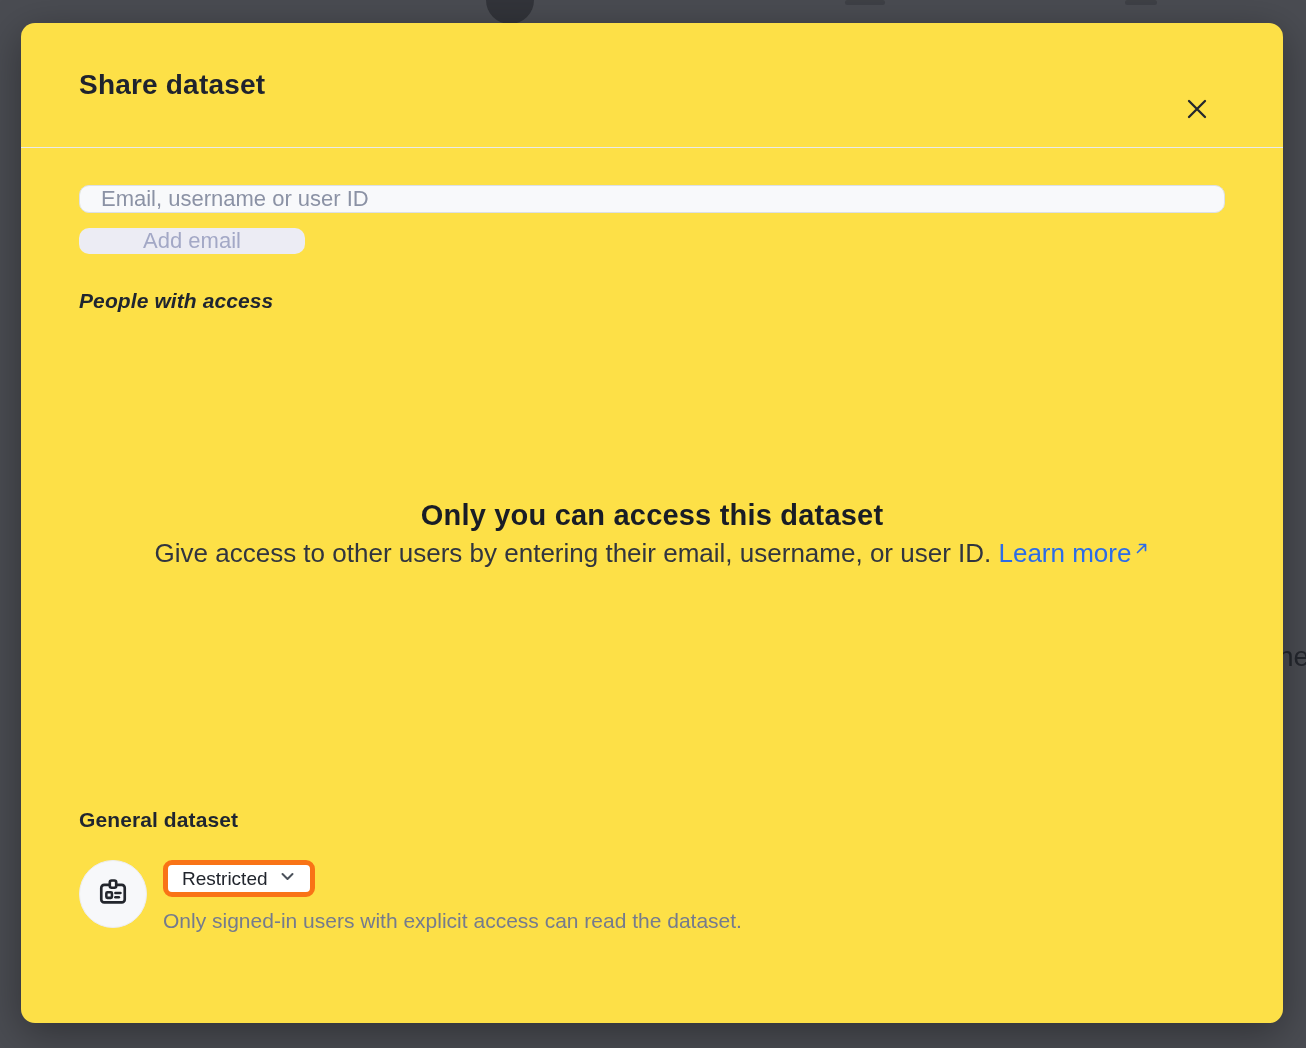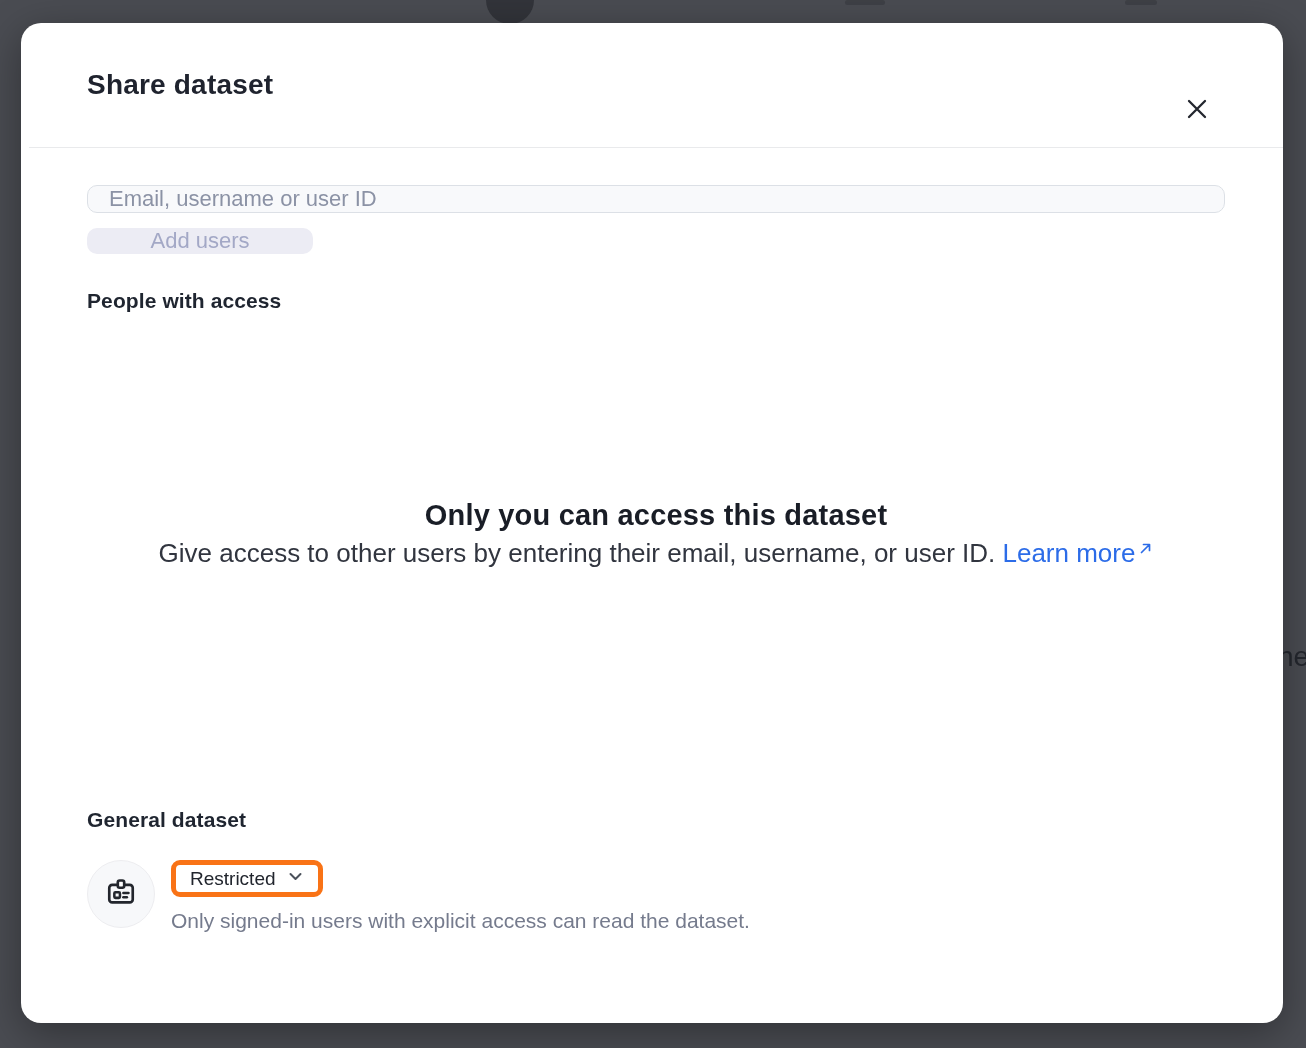--- a/index.html
+++ b/index.html
@@ -23,24 +23,23 @@
   .bg-clipped-text {
     position: absolute; left: 1278px; top: 641px;
     color: #24272e; font-size: 28px; z-index: 1;
     white-space: nowrap;
   }
 
   
   .modal {
     position: absolute; left: 21px; top: 23px;
     width: 1262px; height: 1000px;
-    background: #ffffff; border-radius: 20px;
+    background: #fde047; border-radius: 14px;
     z-index: 10; overflow: hidden;
     box-shadow: 0 10px 40px rgba(0,0,0,0.35);
-    padding-left: 8px;
   }
   .modal-header {
     height: 125px;
     display: flex; align-items: center;
     padding: 0 58px;
     border-bottom: 1px solid #e9eaec;
     position: relative;
   }
   .modal-title {
     font-size: 28px; font-weight: 700; color: #1f232e;
@@ -79,21 +78,21 @@
     border: none; border-radius: 10px;
     font-size: 22px;
     font-family: "Liberation Sans", sans-serif;
     cursor: default;
   }
 
   .section-heading {
     font-size: 21px; font-weight: 700; color: #1f2530;
     letter-spacing: 0.1px;
   }
-  .people-heading { margin-top: 42px; }
+  .people-heading { margin-top: 42px; font-style: italic; }
 
   .empty-state { margin-top: 186px; text-align: center; }
   .empty-title {
     font-size: 29px; font-weight: 700; color: #191d26;
     letter-spacing: 0.2px;
   }
   .empty-desc {
     font-size: 26px; color: #31353f; text-align: center;
   }
   .learn-more {
@@ -150,21 +149,21 @@
             <path d="M5 5 L21 21 M21 5 L5 21" stroke="#23262e" stroke-width="2.3" stroke-linecap="round" fill="none"></path>
           </svg>
         </span>
       </button>
     </div>
 
     <div class="modal-body">
 
       <div class="add-row">
         <input class="user-input" type="text" placeholder="Email, username or user ID" style="">
-        <button class="add-user-btn" disabled="">Add users</button>
+        <button class="add-user-btn" disabled="">Add email</button>
       </div>
 
       <div class="section-heading people-heading">People with access</div>
 
       <div class="empty-state">
         <div class="empty-title">Only you can access this dataset</div>
         <div class="empty-desc">
           <span>Give access to other users by entering their email, username, or user ID.</span>
           <a class="learn-more">
             <span>Learn more</span><span class="arrow-svg"><svg width="15" height="15" viewBox="0 0 15 15">

